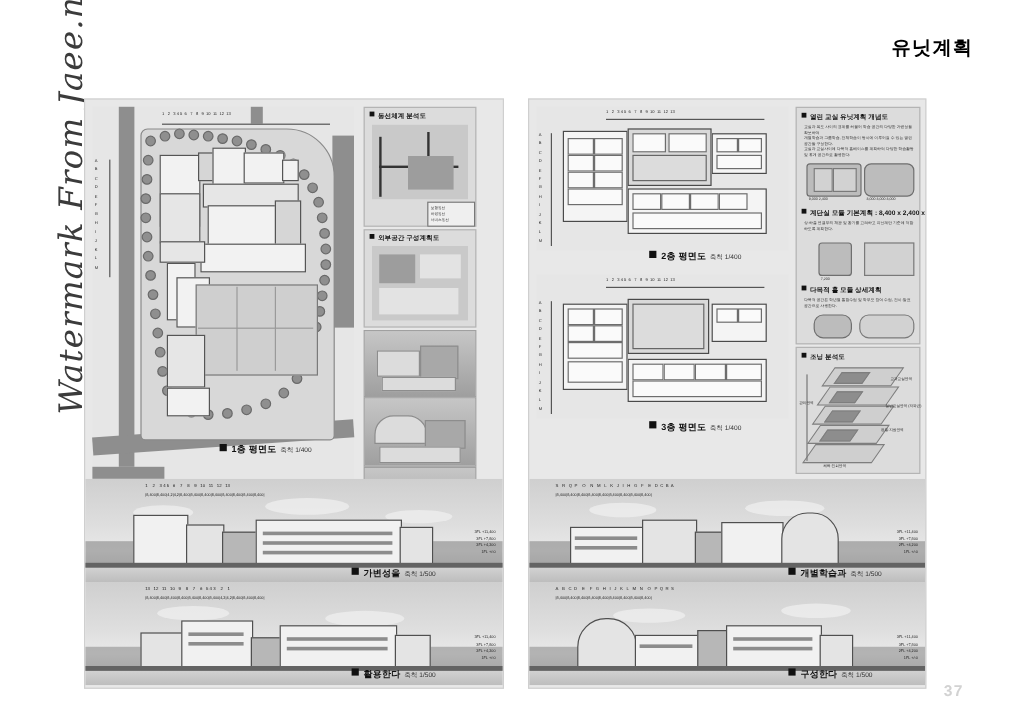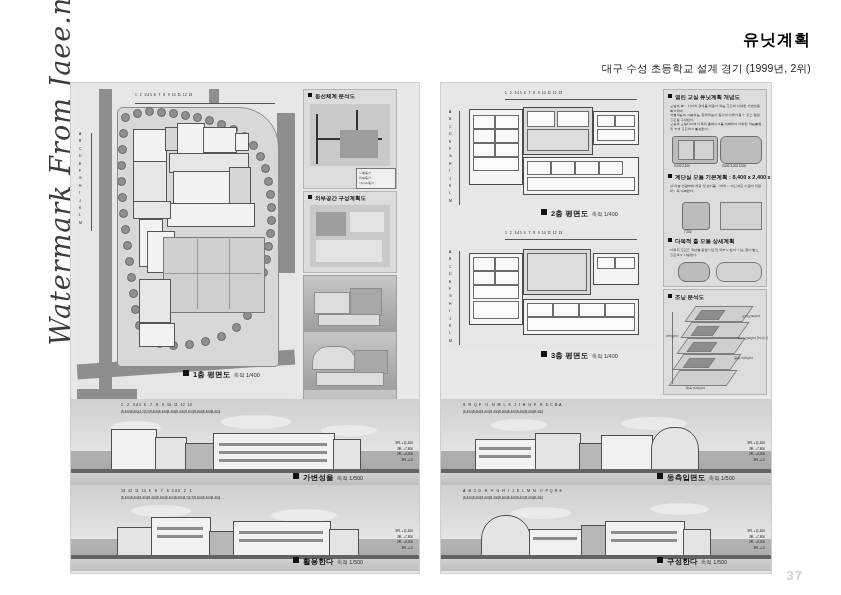--- a/index.html
+++ b/index.html
@@ -105,21 +105,20 @@
   .atext{position:absolute;font-size:3px;color:#222;white-space:nowrap;}
 </style>
 </head>
 <body>
 
 <div id="page">
 
   <div class="watermark">Watermark From Jaee.net</div>
 
   <div class="hdr-title">유닛계획</div>
-  <div class="hdr-sub">대구 수성 초등학교 설계 경기 (1999년, 2위)</div>
   <div class="pageno">37</div>
 
   <div class="board" id="board-left">
 
     <div class="siteplan">
 
       <div class="road" style="left:22px;top:0;width:13px;height:300px;"></div>
       <div class="road" style="left:0;top:268px;width:218px;height:15px;transform:rotate(-4deg);"></div>
       <div class="road" style="left:132px;top:0;width:10px;height:14px;"></div>
       <div class="road" style="left:200px;top:24px;width:18px;height:160px;"></div>
@@ -444,21 +443,21 @@
       <div class="lvltxt" style="right:6px;top:42px;">
         <div>3FL +11,400</div>
         <div>3FL +7,800</div>
         <div>2FL +4,200</div>
         <div>1FL +/-0</div>
       </div>
       <div class="dimrow" style="left:22px;top:4px;letter-spacing:0;font-size:3.6px;">S&nbsp;&nbsp; R&nbsp;&nbsp; Q&nbsp; P&nbsp;&nbsp;&nbsp; O&nbsp;&nbsp;&nbsp; N&nbsp;&nbsp; M&nbsp;&nbsp; L&nbsp;&nbsp; K&nbsp;&nbsp; J&nbsp;&nbsp; I&nbsp;&nbsp; H&nbsp;&nbsp; G&nbsp;&nbsp; F&nbsp;&nbsp;&nbsp; E&nbsp;&nbsp; D&nbsp; C&nbsp; B&nbsp; A</div>
       <div class="dimrow" style="left:22px;top:11px;letter-spacing:0;font-size:3.2px;">|8,400|8,400|8,400|8,400|8,400|8,400|8,400|8,400|8,400|</div>
     </div>
     <div class="cap" style="left:216px;top:390px;">
-      <span class="sq"></span><span>동측입면도</span><span class="sc">축척 1/500</span>
+      <span class="sq"></span><span>개별학습과</span><span class="sc">축척 1/500</span>
     </div>
 
     <div class="elev" style="left:0;top:402px;width:330px;height:86px;">
       <div class="sky"></div>
       <div class="cloud" style="left:70px;top:22px;width:60px;height:12px;"></div>
       <div class="cloud" style="left:210px;top:18px;width:58px;height:12px;"></div>
       <div class="treeline" style="top:54px;height:20px;opacity:.5;"></div>
       <div class="elbld" style="left:40px;top:30px;width:48px;height:40px;border-radius:24px 24px 0 0;"></div>
       <div class="elbld l" style="left:88px;top:44px;width:52px;height:26px;"></div>
       <div class="elwin" style="left:92px;top:52px;width:44px;height:3px;"></div>

